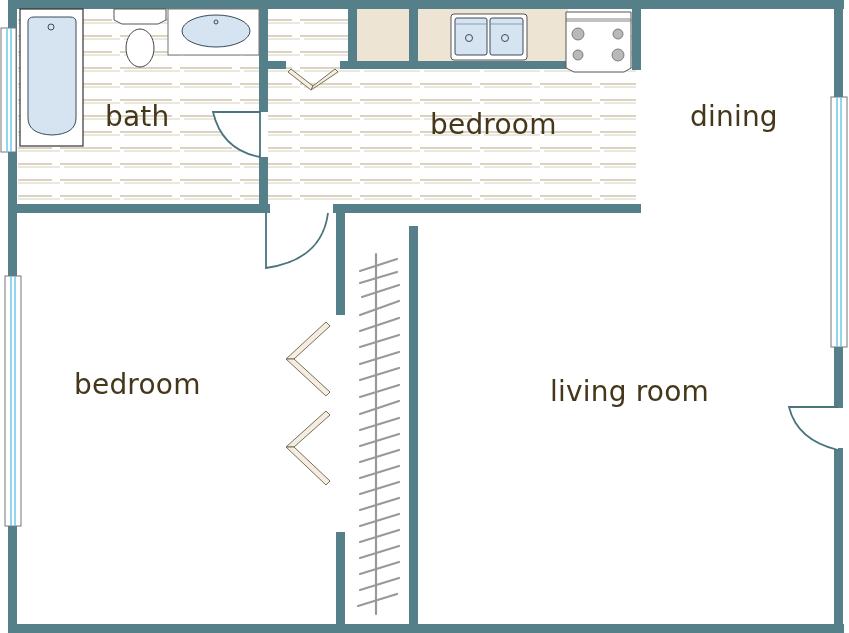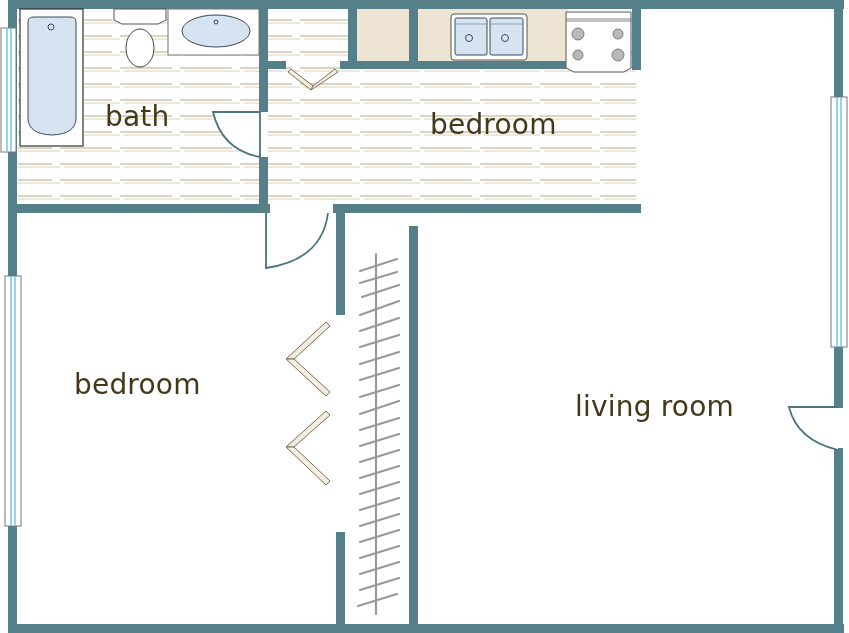--- a/index.html
+++ b/index.html
@@ -157,15 +157,16 @@
     <line x1="360" y1="558" x2="399" y2="546"></line>
     <line x1="360" y1="574" x2="399" y2="562"></line>
     <line x1="360" y1="590" x2="399" y2="578"></line>
     <line x1="358" y1="606" x2="397" y2="594"></line>
   </g>
 </svg>
 
 <div class="room-label" style="left:105px; top:102px;">bath</div>
 <div class="room-label" style="left:430px; top:110px;">bedroom</div>
 <div class="room-label" style="left:690px; top:102px;">
+  <span class="line">dining</span>
 </div>
 <div class="room-label" style="left:74px; top:370px;">bedroom</div>
-<div class="room-label" style="left:550px; top:392px;margin-left:25px;">living room</div>
+<div class="room-label" style="left:550px; top:377px;">living room</div>
 
 </body></html>

